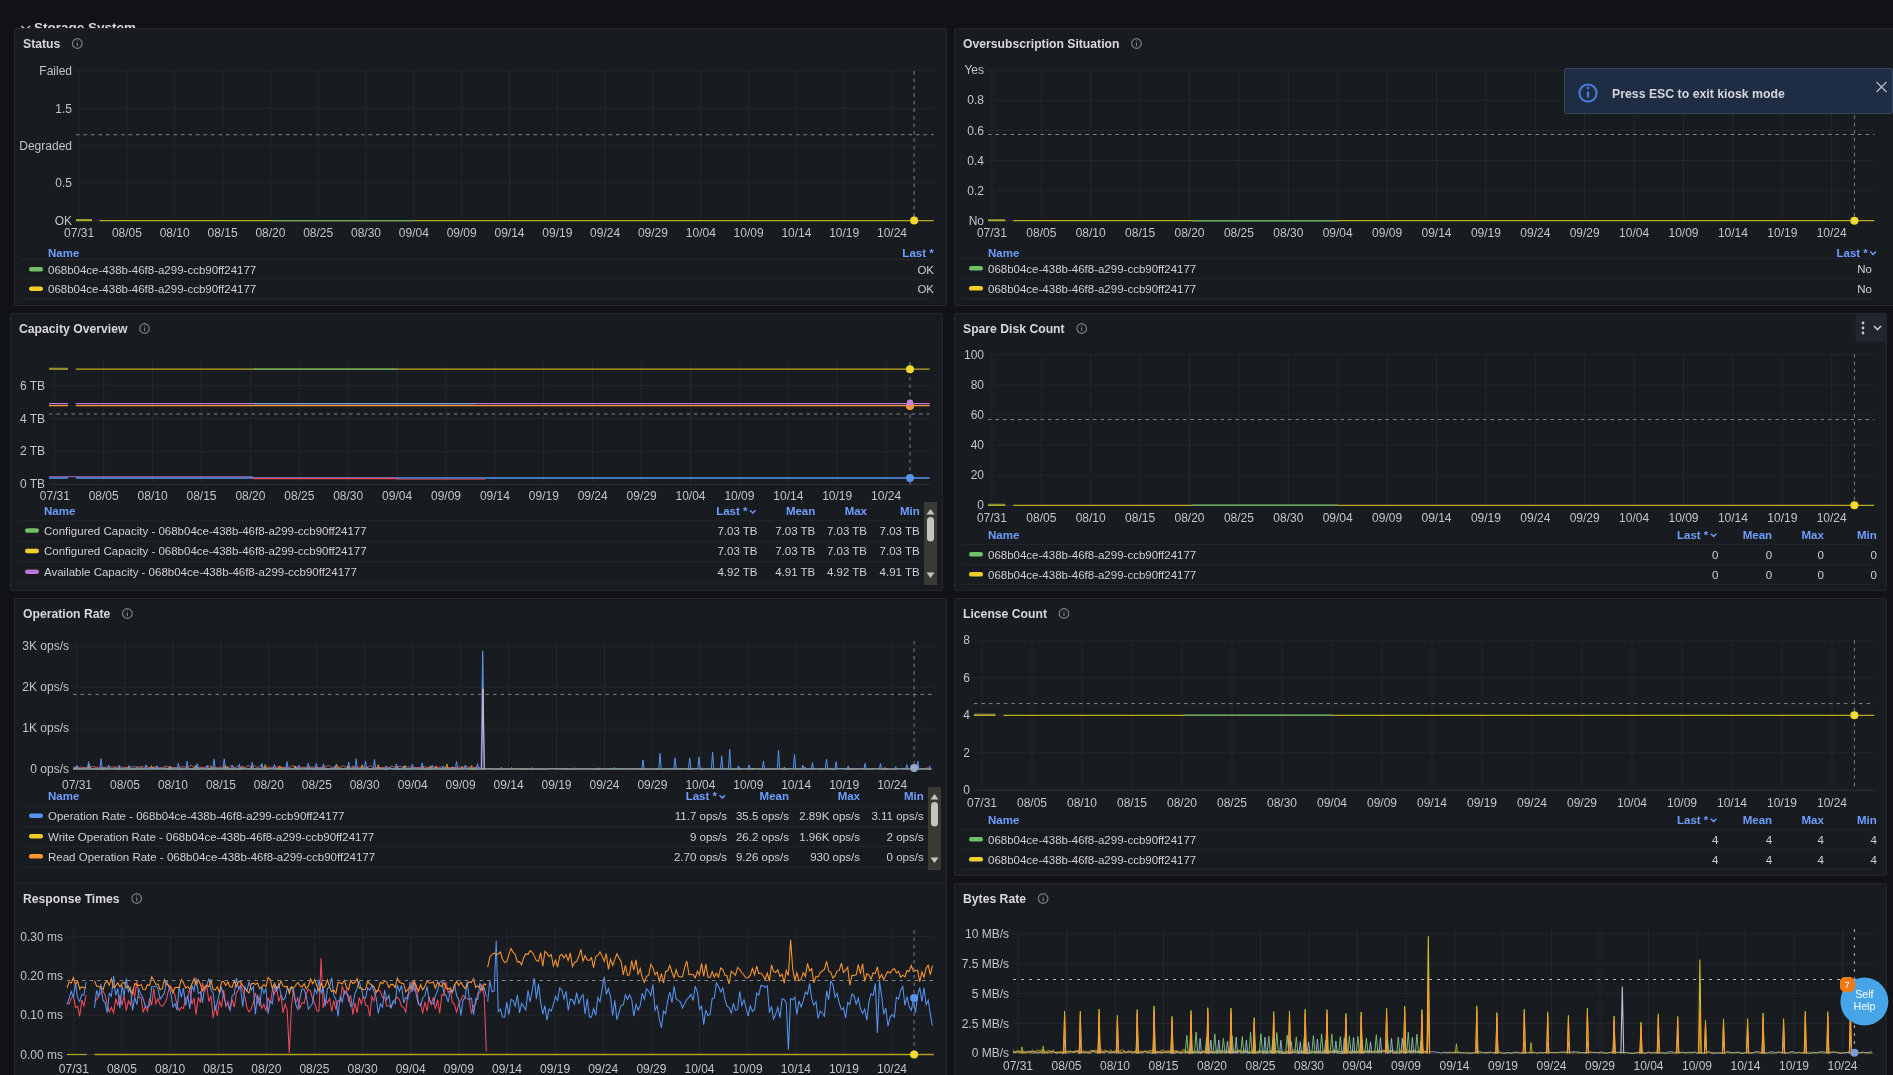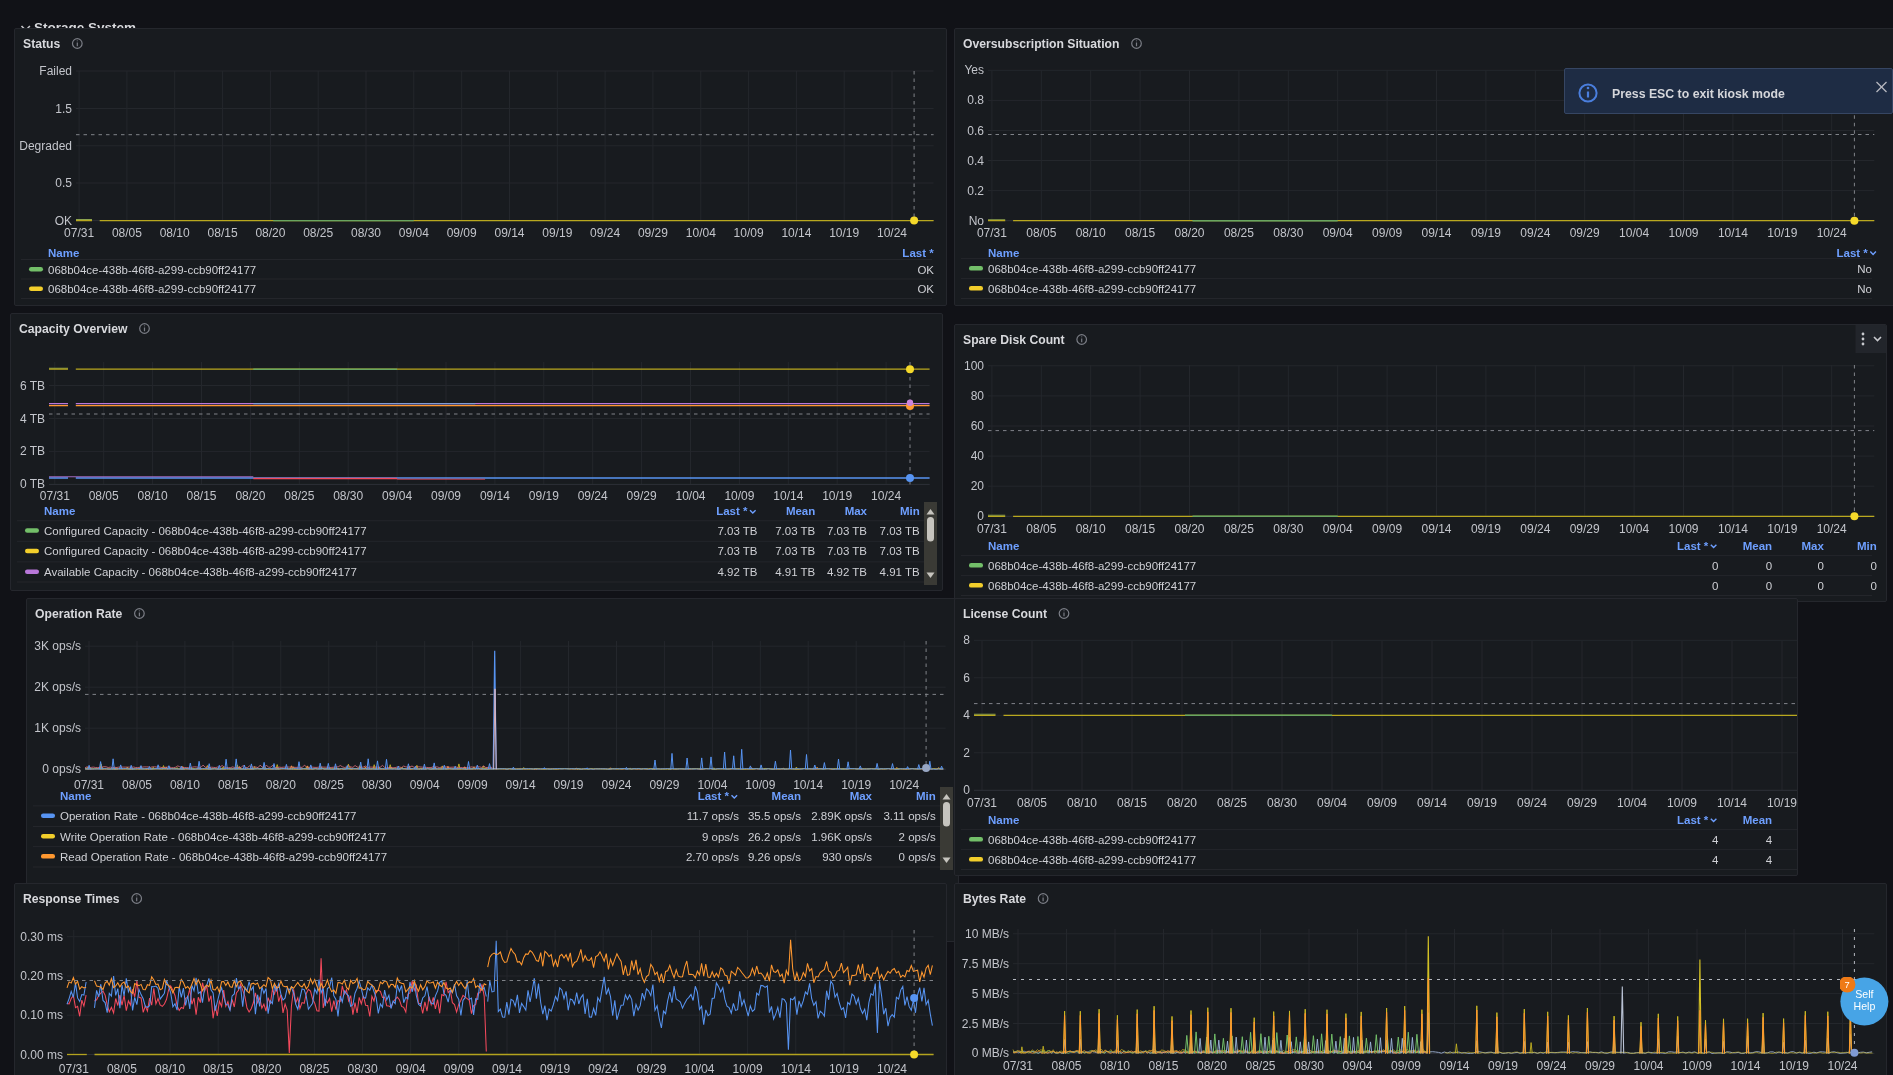--- a/index.html
+++ b/index.html
@@ -293,21 +293,21 @@
 <text x="804.3" y="261.9" text-anchor="end" font-size="11.5" fill="#cfd0d5">4.91 TB</text>
 <text x="856" y="261.9" text-anchor="end" font-size="11.5" fill="#cfd0d5">4.92 TB</text>
 <text x="908.7" y="261.9" text-anchor="end" font-size="11.5" fill="#cfd0d5">4.91 TB</text>
 <line x1="6" y1="268" x2="917" y2="268" stroke="#24262b" stroke-width="1"></line>
 <rect x="913" y="188" width="13" height="83" fill="#3a3a35"></rect>
 <rect x="916.0" y="203" width="7" height="24.400000000000006" rx="3.5" fill="#c6c4be"></rect>
 <path d="M 915.5 200.5 l 4 -5.5 l 4 5.5 z" fill="#c6c4be"></path>
 <path d="M 915.5 258.5 l 4 5.5 l 4 -5.5 z" fill="#c6c4be"></path>
     </svg>
   </div>
-<div class="panel" style="left:954px;top:324px;width:933px;height:278px">
+<div class="panel" style="left:954px;top:313px;width:933px;height:278px">
     <svg width="931" height="276" style="position:absolute;left:0;top:0" font-family="Liberation Sans, sans-serif">
       <text x="8" y="18.5" font-size="12.2" font-weight="bold" fill="#d8d9dd">Spare Disk Count</text>
       <g stroke="#7b7e86" fill="none" stroke-width="1.2">
         <circle cx="126.7" cy="14.5" r="4.8"></circle>
         <line x1="126.7" y1="13.4" x2="126.7" y2="17.2"></line>
         <line x1="126.7" y1="11.6" x2="126.7" y2="12.3"></line>
       </g>
 <g stroke="#24272c" stroke-width="1">
 <line x1="33" y1="40.8" x2="919.3" y2="40.8"></line>
 <line x1="33" y1="70.9" x2="919.3" y2="70.9"></line>
@@ -397,21 +397,21 @@
 <line x1="6" y1="270.5" x2="917" y2="270.5" stroke="#24262b" stroke-width="1"></line>
 <rect x="900.5" y="0" width="31" height="28" fill="#22252b"></rect>
       <g fill="#c8c9ce">
         <circle cx="908" cy="9" r="1.4"></circle>
         <circle cx="908" cy="14" r="1.4"></circle>
         <circle cx="908" cy="19" r="1.4"></circle>
       </g>
       <path d="M 919 12 l 3.5 3.5 l 3.5 -3.5" stroke="#c8c9ce" stroke-width="1.6" fill="none"></path>
     </svg>
   </div>
-<div class="panel" style="left:26px;top:598px;width:933px;height:344px">
+<div class="panel" style="left:14px;top:598px;width:933px;height:344px">
     <svg width="931" height="276" style="position:absolute;left:0;top:0" font-family="Liberation Sans, sans-serif">
       <text x="8" y="18.5" font-size="12.2" font-weight="bold" fill="#d8d9dd">Operation Rate</text>
       <g stroke="#7b7e86" fill="none" stroke-width="1.2">
         <circle cx="112.4" cy="14.5" r="4.8"></circle>
         <line x1="112.4" y1="13.4" x2="112.4" y2="17.2"></line>
         <line x1="112.4" y1="11.6" x2="112.4" y2="12.3"></line>
       </g>
 <g stroke="#24272c" stroke-width="1">
 <line x1="58" y1="47.2" x2="918.6" y2="47.2"></line>
 <line x1="58" y1="88.2" x2="918.6" y2="88.2"></line>
@@ -650,21 +650,21 @@
 <text x="774" y="261.6" text-anchor="end" font-size="11.5" fill="#cfd0d5">9.26 ops/s</text>
 <text x="845" y="261.6" text-anchor="end" font-size="11.5" fill="#cfd0d5">930 ops/s</text>
 <text x="908.7" y="261.6" text-anchor="end" font-size="11.5" fill="#cfd0d5">0 ops/s</text>
 <line x1="6" y1="268" x2="917" y2="268" stroke="#24262b" stroke-width="1"></line>
 <rect x="913" y="188" width="13" height="83" fill="#3a3a35"></rect>
 <rect x="916.0" y="203" width="7" height="24.400000000000006" rx="3.5" fill="#c6c4be"></rect>
 <path d="M 915.5 200.5 l 4 -5.5 l 4 5.5 z" fill="#c6c4be"></path>
 <path d="M 915.5 258.5 l 4 5.5 l 4 -5.5 z" fill="#c6c4be"></path>
     </svg>
   </div>
-<div class="panel" style="left:954px;top:598px;width:844px;height:278px">
+<div class="panel" style="left:954px;top:598px;width:933px;height:278px">
     <svg width="931" height="276" style="position:absolute;left:0;top:0" font-family="Liberation Sans, sans-serif">
       <text x="8" y="18.5" font-size="12.2" font-weight="bold" fill="#d8d9dd">License Count</text>
       <g stroke="#7b7e86" fill="none" stroke-width="1.2">
         <circle cx="109.0" cy="14.5" r="4.8"></circle>
         <line x1="109.0" y1="13.4" x2="109.0" y2="17.2"></line>
         <line x1="109.0" y1="11.6" x2="109.0" y2="12.3"></line>
       </g>
 <g stroke="#24272c" stroke-width="1">
 <line x1="19" y1="41.3" x2="919.3" y2="41.3"></line>
 <line x1="19" y1="78.8" x2="919.3" y2="78.8"></line>

